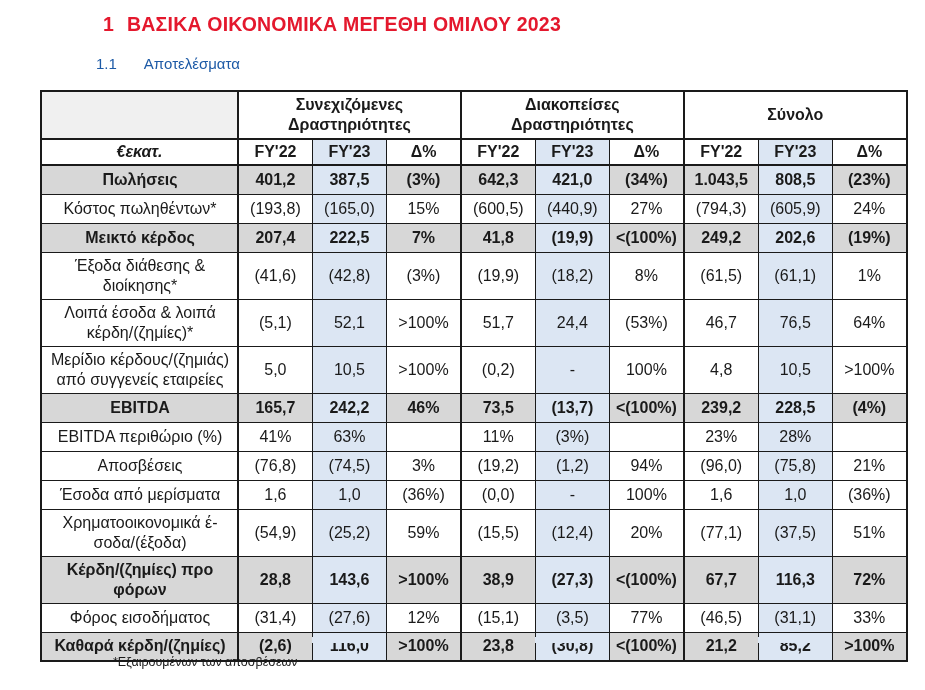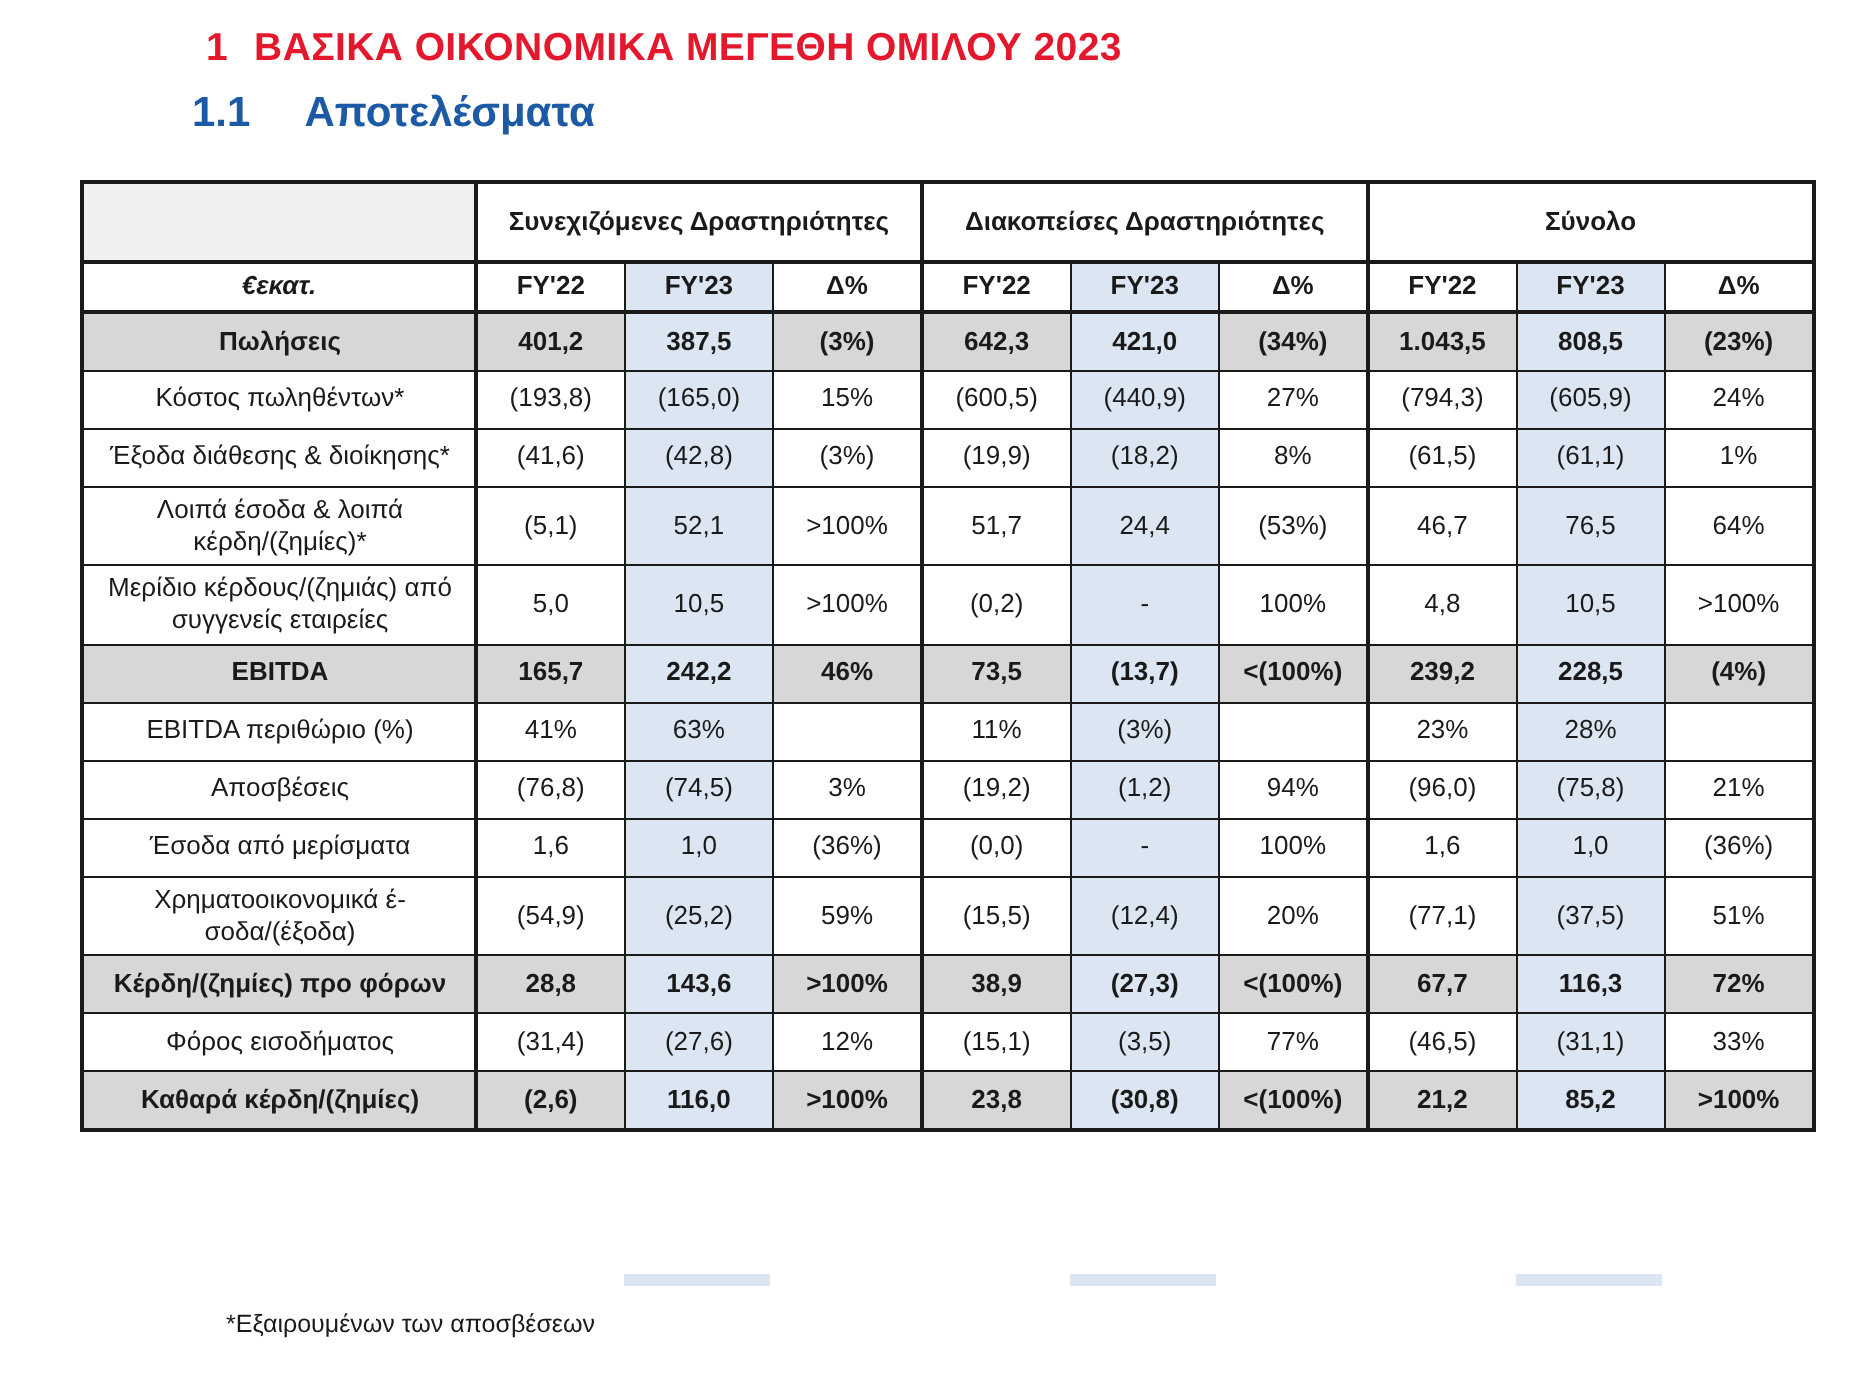--- a/index.html
+++ b/index.html
@@ -17,28 +17,28 @@
     font-family:"Liberation Sans", sans-serif;color:var(--ink);
     overflow:hidden;
   }
   .title{
     position:absolute;left:103px;top:13px;margin:0;
     font-size:19.5px;font-weight:700;color:var(--red);
     letter-spacing:0.2px;white-space:nowrap;
   }
   .title .num{margin-right:13px;}
   .subtitle{
-    position:absolute;left:96px;top:45px;margin:0;
-    font-size:21px;font-weight:700;color:var(--blue);white-space:nowrap;
+    position:absolute;left:96px;top:55px;margin:0;
+    font-size:15px;font-weight:400;color:var(--blue);white-space:nowrap;
   }
   .subtitle .num{margin-right:27px;}
   .table-wrap{position:absolute;left:40px;top:90px;width:866px;}
   table{
     border-collapse:collapse;table-layout:fixed;width:866px;
-    font-size:13px;color:var(--ink);border:2px solid var(--ink);
+    font-size:16px;color:var(--ink);border:2px solid var(--ink);
   }
   col.c-label{width:197px;}
   col.c-data{width:74.3px;}
   th,td{
     border:1px solid var(--ink);
     padding:3px 5px;text-align:center;vertical-align:middle;
     font-weight:400;line-height:1.25;
   }
   thead tr.groups th{
     height:40px;font-weight:700;background:#ffffff;border-bottom:2px solid var(--ink);
@@ -125,20 +125,32 @@
             <td class="thick-l ">(193,8)</td>
             <td class="fy23">(165,0)</td>
             <td class="">15%</td>
             <td class="thick-l ">(600,5)</td>
             <td class="fy23">(440,9)</td>
             <td class="">27%</td>
             <td class="thick-l ">(794,3)</td>
             <td class="fy23">(605,9)</td>
             <td class="">24%</td>
           </tr>
+          <tr class="r-bold">
+            <td class="label">Μεικτό κέρδος</td>
+            <td class="thick-l ">207,4</td>
+            <td class="fy23">222,5</td>
+            <td class="">7%</td>
+            <td class="thick-l ">41,8</td>
+            <td class="fy23">(19,9)</td>
+            <td class="">&lt;(100%)</td>
+            <td class="thick-l ">249,2</td>
+            <td class="fy23">202,6</td>
+            <td class="">(19%)</td>
+          </tr>
           <tr class="r-normal">
             <td class="label">Έξοδα διάθεσης &amp; διοίκησης*</td>
             <td class="thick-l ">(41,6)</td>
             <td class="fy23">(42,8)</td>
             <td class="">(3%)</td>
             <td class="thick-l ">(19,9)</td>
             <td class="fy23">(18,2)</td>
             <td class="">8%</td>
             <td class="thick-l ">(61,5)</td>
             <td class="fy23">(61,1)</td>

